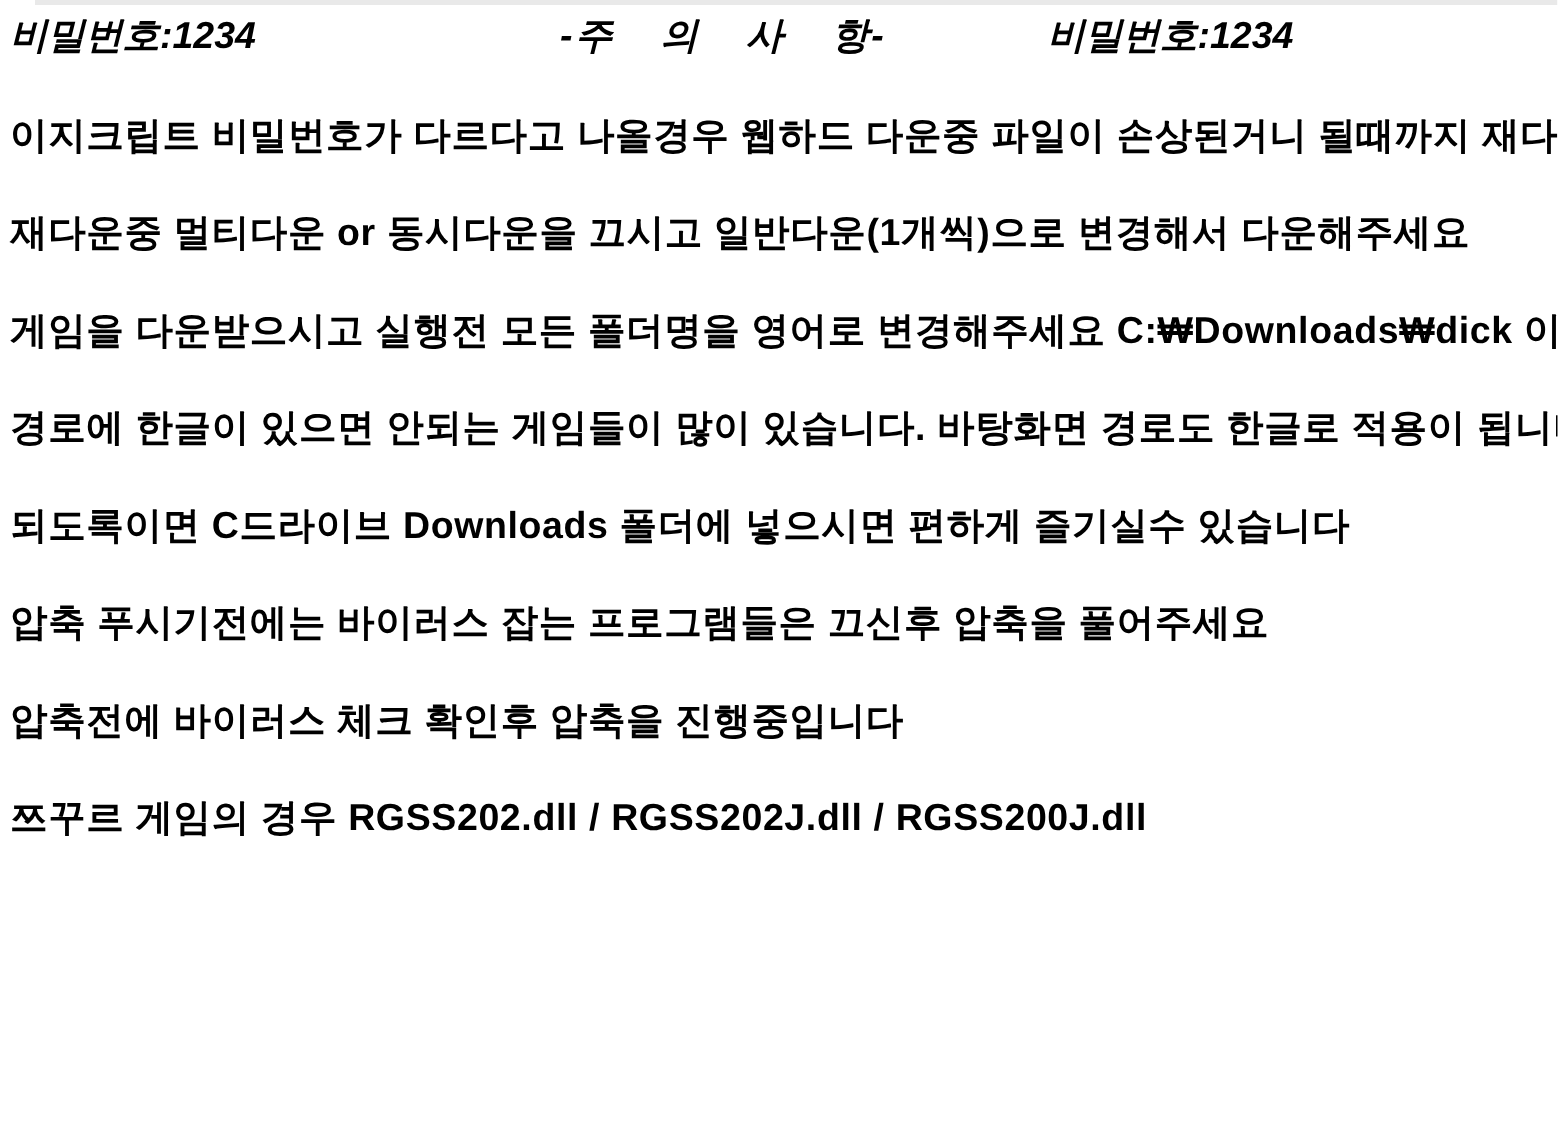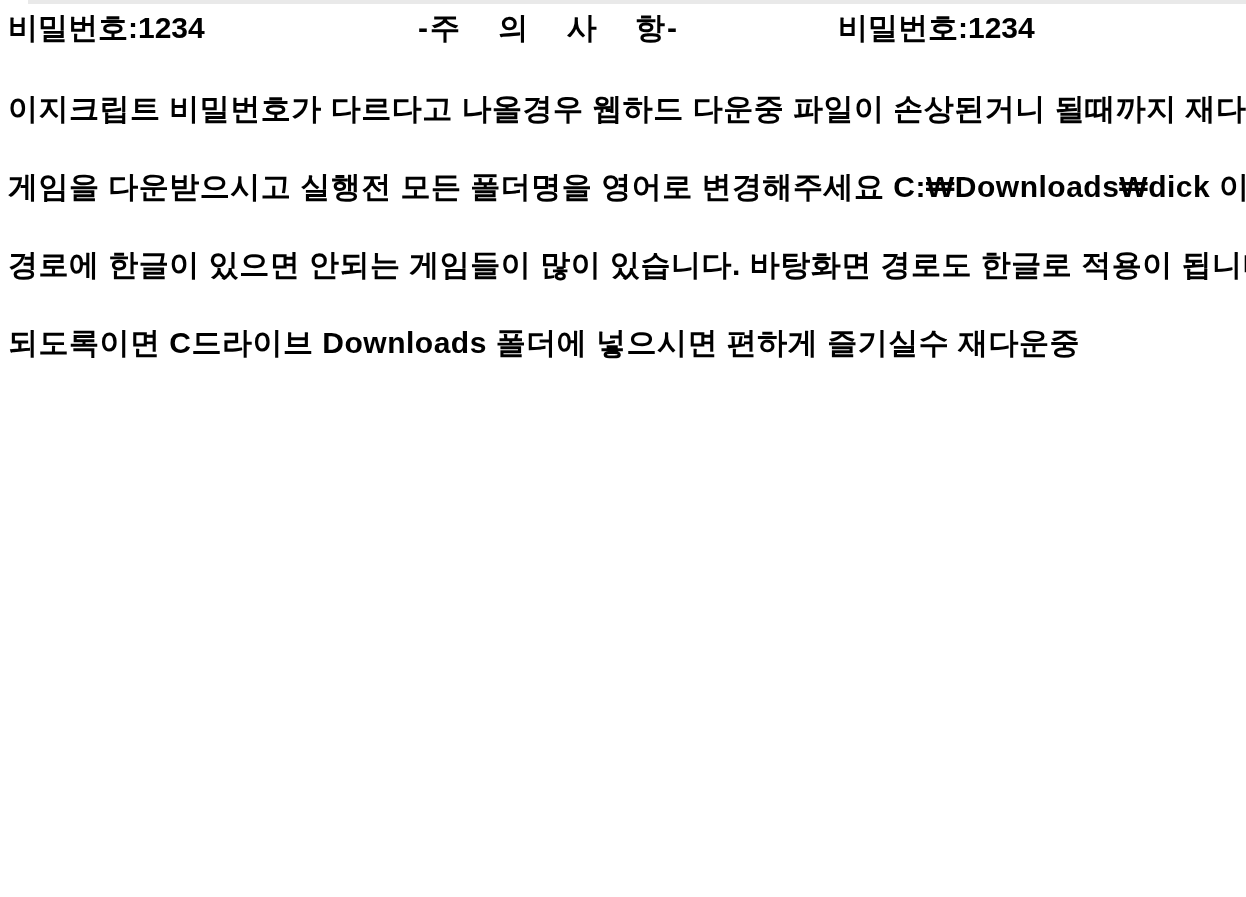--- a/index.html
+++ b/index.html
@@ -29,23 +29,24 @@
     top: 8px;
     left: 8px;
     right: 0;
     font-size: 30px;
   }
   .header {
     position: relative;
     height: 45px;
     margin-bottom: 33px;
     white-space: nowrap;
+    font-style: italic;
   }
   .pw-left  { position: absolute; left: 0; }
-  .title    { position: absolute; left: 410px; word-spacing: 26px; letter-spacing: 2px; }
+  .title    { position: absolute; left: 440px; word-spacing: 26px; letter-spacing: 2px; }
   .pw-right { position: absolute; left: 830px; }
   .para { margin: 0 0 33px 0; }
   .line {
     height: 45px;
     line-height: 45px;
     white-space: nowrap;
     letter-spacing: 0.5px;
   }
 </style>
 </head>
@@ -58,33 +59,43 @@
   <div class="header">
     <span class="pw-left">비밀번호:1234</span>
     <span class="title">-주 의 사 항-</span>
     <span class="pw-right">비밀번호:1234</span>
   </div>
 
   <div class="para">
     <div class="line">이지크립트 비밀번호가 다르다고 나올경우 웹하드 다운중 파일이 손상된거니 될때까지 재다운</div>
   </div>
 
+  <div class="para">
+    <div class="line">재다운중 멀티다운 or 동시다운을 끄시고 일반다운(1개씩)으로 변경해서 다운해주세요</div>
+  </div>
 
   <div class="para">
     <div class="line">게임을 다운받으시고 실행전 모든 폴더명을 영어로 변경해주세요 C:₩Downloads₩dick 이런식</div>
   </div>
 
   <div class="para">
     <div class="line">경로에 한글이 있으면 안되는 게임들이 많이 있습니다. 바탕화면 경로도 한글로 적용이 됩니다</div>
   </div>
 
   <div class="para">
-    <div class="line">되도록이면 C드라이브 Downloads 폴더에 넣으시면 편하게 즐기실수 재다운중</div>
+    <div class="line">되도록이면 C드라이브 Downloads 폴더에 넣으시면 편하게 즐기실수 있습니다</div>
+  </div>
+
+  <div class="para">
+    <div class="line">압축 푸시기전에는 바이러스 잡는 프로그램들은 끄신후 압축을 풀어주세요</div>
   </div>
 
 
-
+  <div class="para">
+    <div class="line">압축전에 바이러스 체크 확인후 압축을 진행중입니다</div>
+  </div>
 
   <div class="para">
+    <div class="line">쯔꾸르 게임의 경우 RGSS202.dll / RGSS202J.dll / RGSS200J.dll</div>
   </div>
 
 
 </div>
 
 </body></html>

